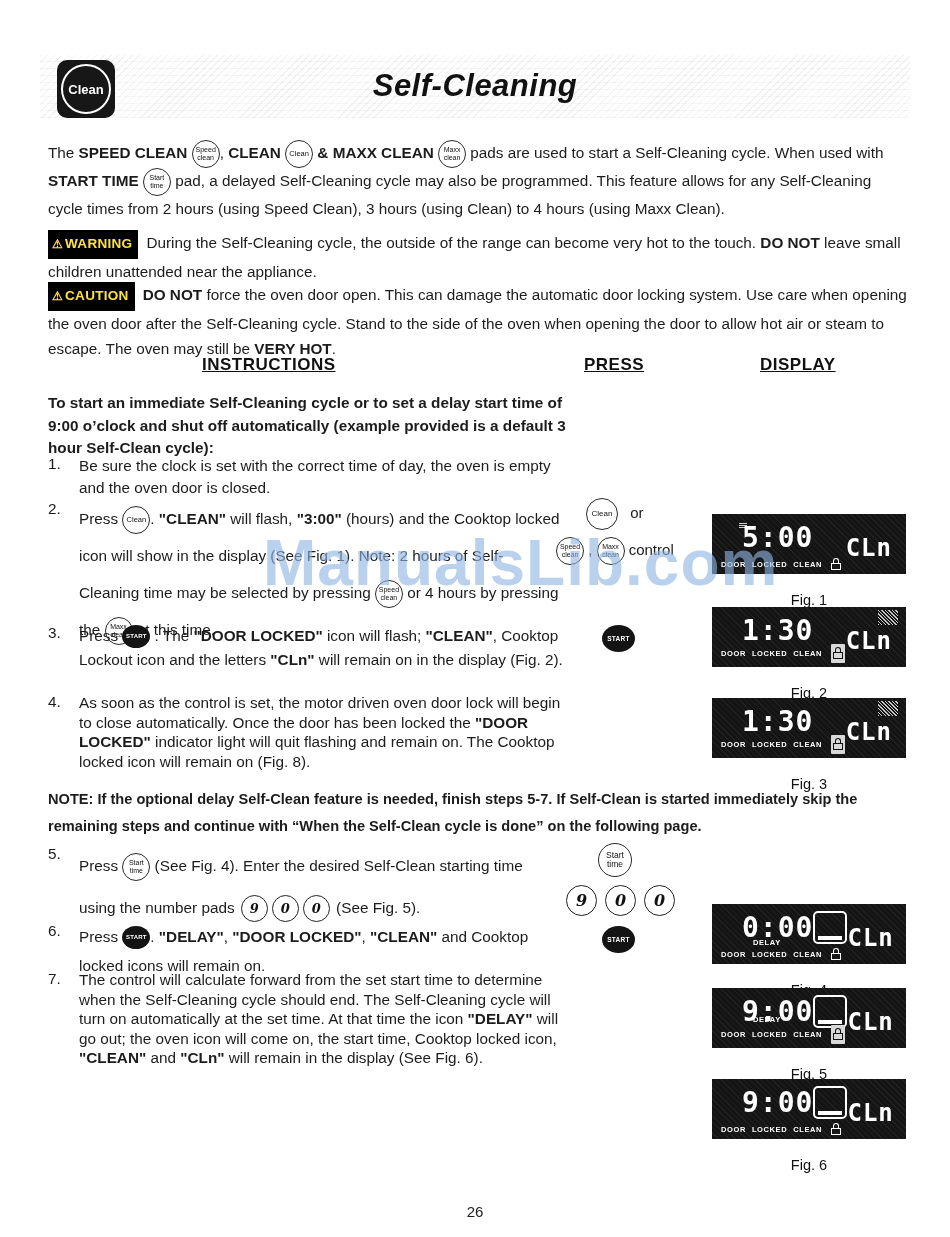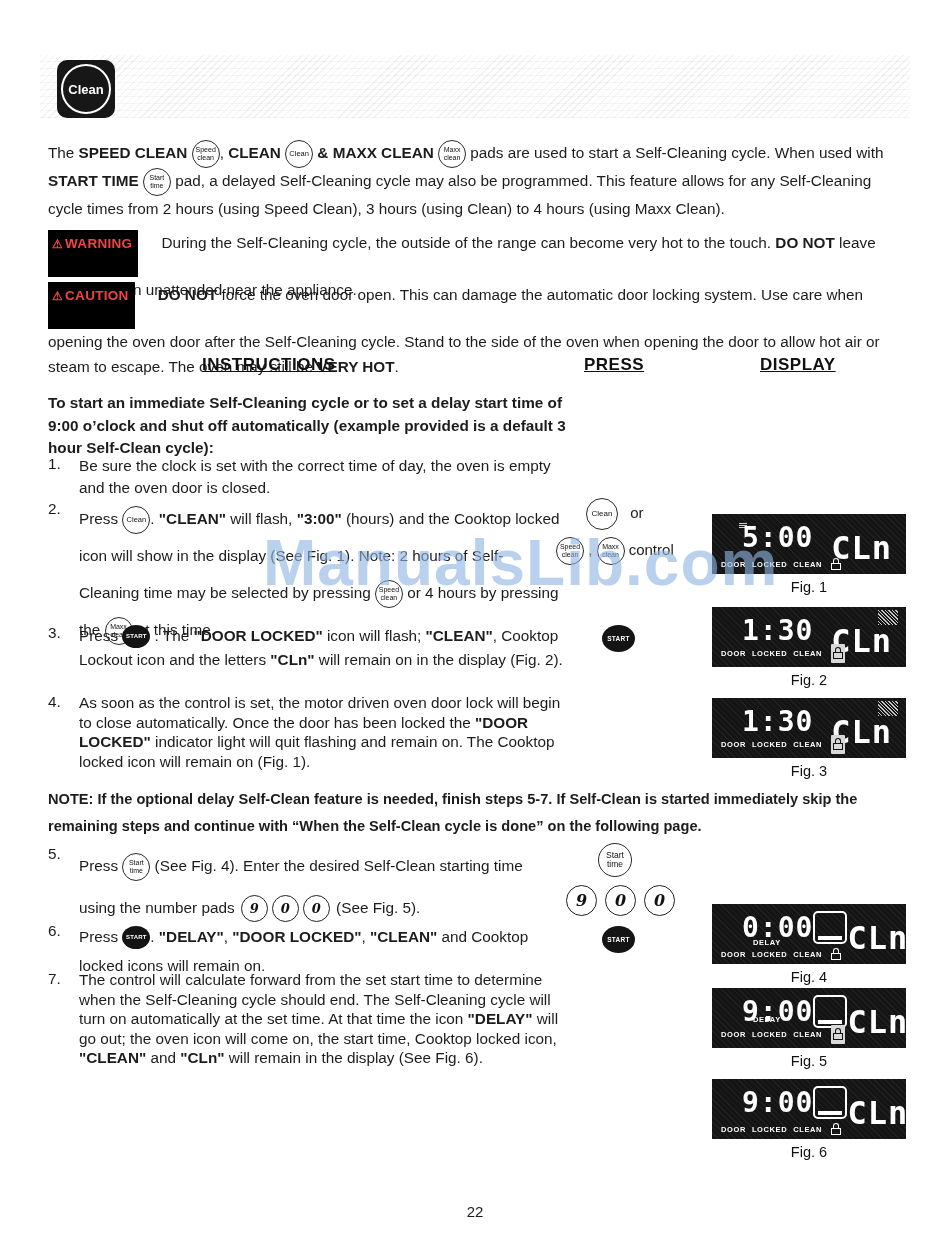--- a/index.html
+++ b/index.html
@@ -25,22 +25,22 @@
   }
   .clean-pad-big .ring {
     width:46px; height:46px; border:2px solid #fff; border-radius:50%;
     display:flex; align-items:center; justify-content:center;
     color:#fff; font-size:13px; font-weight:bold;
   }
   
   .para { position:absolute; font-size:15.3px; line-height:25px; }
   .b { font-weight:bold; }
   .badge {
-    display:inline-block; background:#000; color:#ef4444; font-weight:bold;
-    font-size:13.5px; padding:1px 6px 20px 4px; margin-right:23px; letter-spacing:0.3px;
+    display:inline-block; background:#000; color:#fde047; font-weight:bold;
+    font-size:13.5px; padding:1px 6px 2px 4px; margin-right:8px; letter-spacing:0.3px;
   }
   .badge .tri { font-size:12px; margin-right:2px; }
   
   .pad {
     display:inline-flex; flex-direction:column; align-items:center; justify-content:center;
     border:1.3px solid #2a2a2a; border-radius:50%; background:#fff; color:#111;
     text-align:center; vertical-align:middle; line-height:1.1; box-sizing:border-box;
   }
   .pad.sm { width:28px; height:28px; font-size:7px; }
   .pad.sm1 { width:28px; height:28px; font-size:7.5px; }
@@ -87,21 +87,21 @@
   }
   .disp-main {
     position:absolute; left:0; right:0; top:2px; height:38px;
     display:flex; align-items:center; justify-content:space-between;
     padding:2px 14px 0 30px;
   }
   .seg {
     font-family:"DejaVu Sans Mono", monospace; font-weight:bold; color:#fff;
   }
   .seg.time { font-size:28px; letter-spacing:1px; }
-  .seg.cln  { font-size:32px; letter-spacing:1px;margin-top:22px; }
+  .seg.cln  { font-size:24px; letter-spacing:1px;margin-top:22px; }
   .oven-box {
     width:34px; height:33px; border:2.5px solid #fff; border-radius:5px;
     position:relative; flex:none; box-sizing:border-box;
   }
   .oven-box .bar { position:absolute; left:3px; right:3px; bottom:2px; height:4px; background:#fff; }
   .dotted-sq {
     position:absolute; right:8px; top:3px; width:20px; height:15px;
     background:repeating-linear-gradient(45deg, rgba(255,255,255,0.75) 0 1px, transparent 1px 2.5px);
   }
   .hr-mark { position:absolute; left:27px; top:8px; width:8px; height:6px;
@@ -110,38 +110,39 @@
   .ind-row { display:flex; align-items:center; }
   .ind-row span.lbl { font-size:7.5px; font-weight:bold; letter-spacing:0.6px; margin-right:6px; }
   .delay-row { font-size:7.5px; font-weight:bold; letter-spacing:0.6px; margin-left:32px; margin-bottom:1px; }
   .lock { position:relative; display:inline-block; width:10px; height:12px; margin-left:3px; }
   .lock .sh { position:absolute; top:0; left:2px; width:6px; height:6px; border:1.4px solid #fff; border-bottom:none; border-radius:3px 3px 0 0; box-sizing:border-box; }
   .lock .bd { position:absolute; bottom:0; left:0; width:10px; height:7px; border:1.2px solid #fff; box-sizing:border-box; }
   .lock-box { display:inline-block; background:#d8d8d8; padding:1px 2px 0 2px; margin-left:3px; border-radius:1px; }
   .lock-box .lock { margin-left:0; }
   .lock-box .lock .sh { border-color:#111; }
   .lock-box .lock .bd { border-color:#111; background:#d8d8d8; }
-  .fig-caption { margin-top:5px; text-align:center; font-size:14.5px; color:#111; }
+  .fig-caption { margin-top:18px; text-align:center; font-size:14.5px; color:#111; }
   
   .watermark {
     position:absolute; left:263px; top:526px; z-index:5; pointer-events:none;
     font-size:64px; font-weight:bold; letter-spacing:1px;
     color:rgba(142,181,226,0.62);
   }
   .page-number { position:absolute; left:0; right:0; top:1203px; text-align:center; font-size:15px; }
 </style>
 </head>
 <body>
 
 <div class="page">
 
   <div class="header-band"></div>
   <div class="clean-pad-big">
     <div class="ring">Clean</div>
   </div>
+  <div class="page-title">Self-Cleaning</div>
 
   <div class="para" style="left:48px; top:140px; width:862px;">
     <span>The </span><span class="b">SPEED CLEAN </span><span class="pad sm">
         <span>Speed</span>
         <span>clean</span>
       </span><span>, </span><span class="b">CLEAN </span><span class="pad sm1">
         <span>Clean</span>
       </span><span class="b"> &amp; </span><span class="b">MAXX CLEAN </span><span class="pad sm">
         <span>Maxx</span>
         <span>clean</span>
@@ -183,21 +184,21 @@
         </span><span> at this time.</span></span>
   </div>
 
   <div class="step" style="top:624px;">
     <span class="num">3.</span>
     <span class="body lh23"><span>Press </span><span class="start-oval inline">START</span><span> . The </span><span class="b">"DOOR LOCKED"</span><span> icon will flash; </span><span class="b">"CLEAN"</span><span>, Cooktop Lockout icon and the letters </span><span class="b">"CLn"</span><span> will remain on in the display (Fig. 2).</span></span>
   </div>
 
   <div class="step" style="top:693px;">
     <span class="num">4.</span>
-    <span class="body lh195"><span>As soon as the control is set, the motor driven oven door lock will begin to close automatically. Once the door has been locked the </span><span class="b">"DOOR LOCKED"</span><span> indicator light will quit flashing and remain on. The Cooktop locked icon will remain on (Fig. 1).</span></span>
+    <span class="body lh195"><span>As soon as the control is set, the motor driven oven door lock will begin to close automatically. Once the door has been locked the </span><span class="b">"DOOR LOCKED"</span><span> indicator light will quit flashing and remain on. The Cooktop locked icon will remain on (Fig. 8).</span></span>
   </div>
 
   <div class="note-para">
     <span class="b">NOTE:</span><span> If the optional delay Self-Clean feature is needed, finish steps 5-7. If Self-Clean is started immediately skip the remaining steps and continue with “When the Self-Clean cycle is done” on the following page.</span>
   </div>
 
   <div class="step" style="top:845px;">
     <span class="num">5.</span>
     <span class="body lh42"><span>Press </span><span class="pad sm">
           <span>Start</span>
@@ -375,15 +376,15 @@
               <span class="bd"></span>
             </span>
         </div>
       </div>
     </div>
     <div class="fig-caption">Fig. 6</div>
   </div>
 
   <div class="watermark">ManualsLib.com</div>
 
-  <div class="page-number">22</div>
+  <div class="page-number">26</div>
 
 </div>
 
 </body></html>

